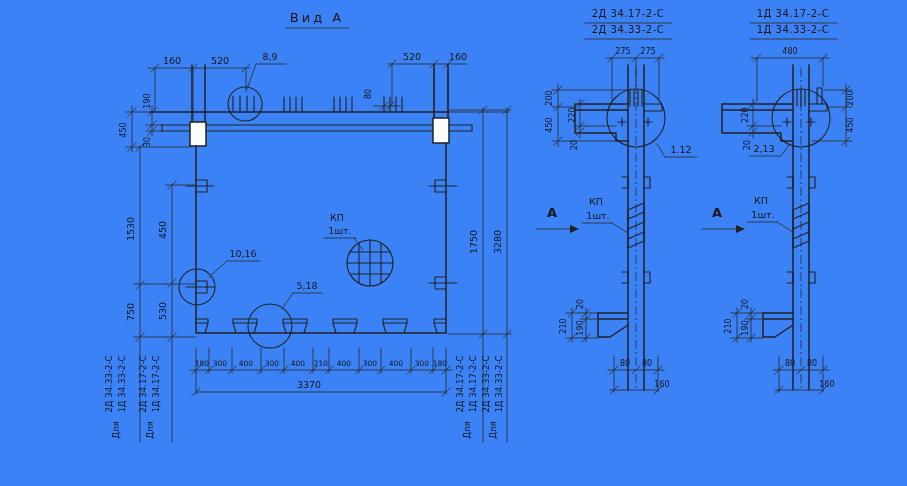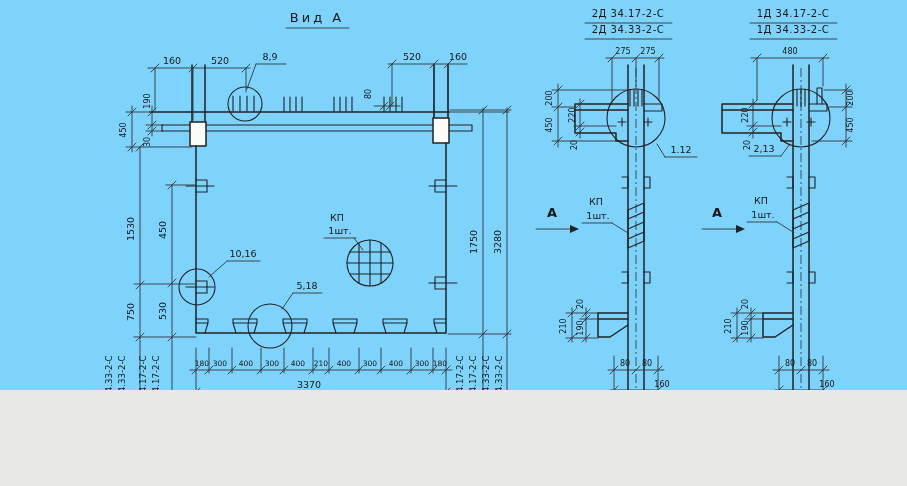--- a/index.html
+++ b/index.html
@@ -1,16 +1,16 @@
 <!DOCTYPE html>
 <html><head>
 <meta charset="utf-8">
 <style>
   html,body{margin:0;padding:0;background:#e8e8e6;}
-  .sheet{position:relative;width:907px;height:390px;background:#7dd3fc;overflow:hidden;
+  .sheet{position:relative;width:907px;height:486px;background:#3b82f6;overflow:hidden;
          font-family:"DejaVu Sans",sans-serif;}
   svg{display:block}
   
   .s  {stroke:#222;stroke-width:1.5;fill:none;stroke-linecap:round;stroke-linejoin:round}
   .sm {stroke:#222;stroke-width:1.1;fill:none;stroke-linecap:round;stroke-linejoin:round}
   .dm {stroke:#2e2e2e;stroke-width:0.85;fill:none;stroke-linecap:round}
   .ctr{stroke:#2e2e2e;stroke-width:0.8;fill:none;stroke-dasharray:9 3 2 3}
   .blk{fill:#fbfbf8;stroke:#222;stroke-width:1.5;stroke-linejoin:round}
   
   .t  {font-family:"DejaVu Sans",sans-serif;fill:#161616}

